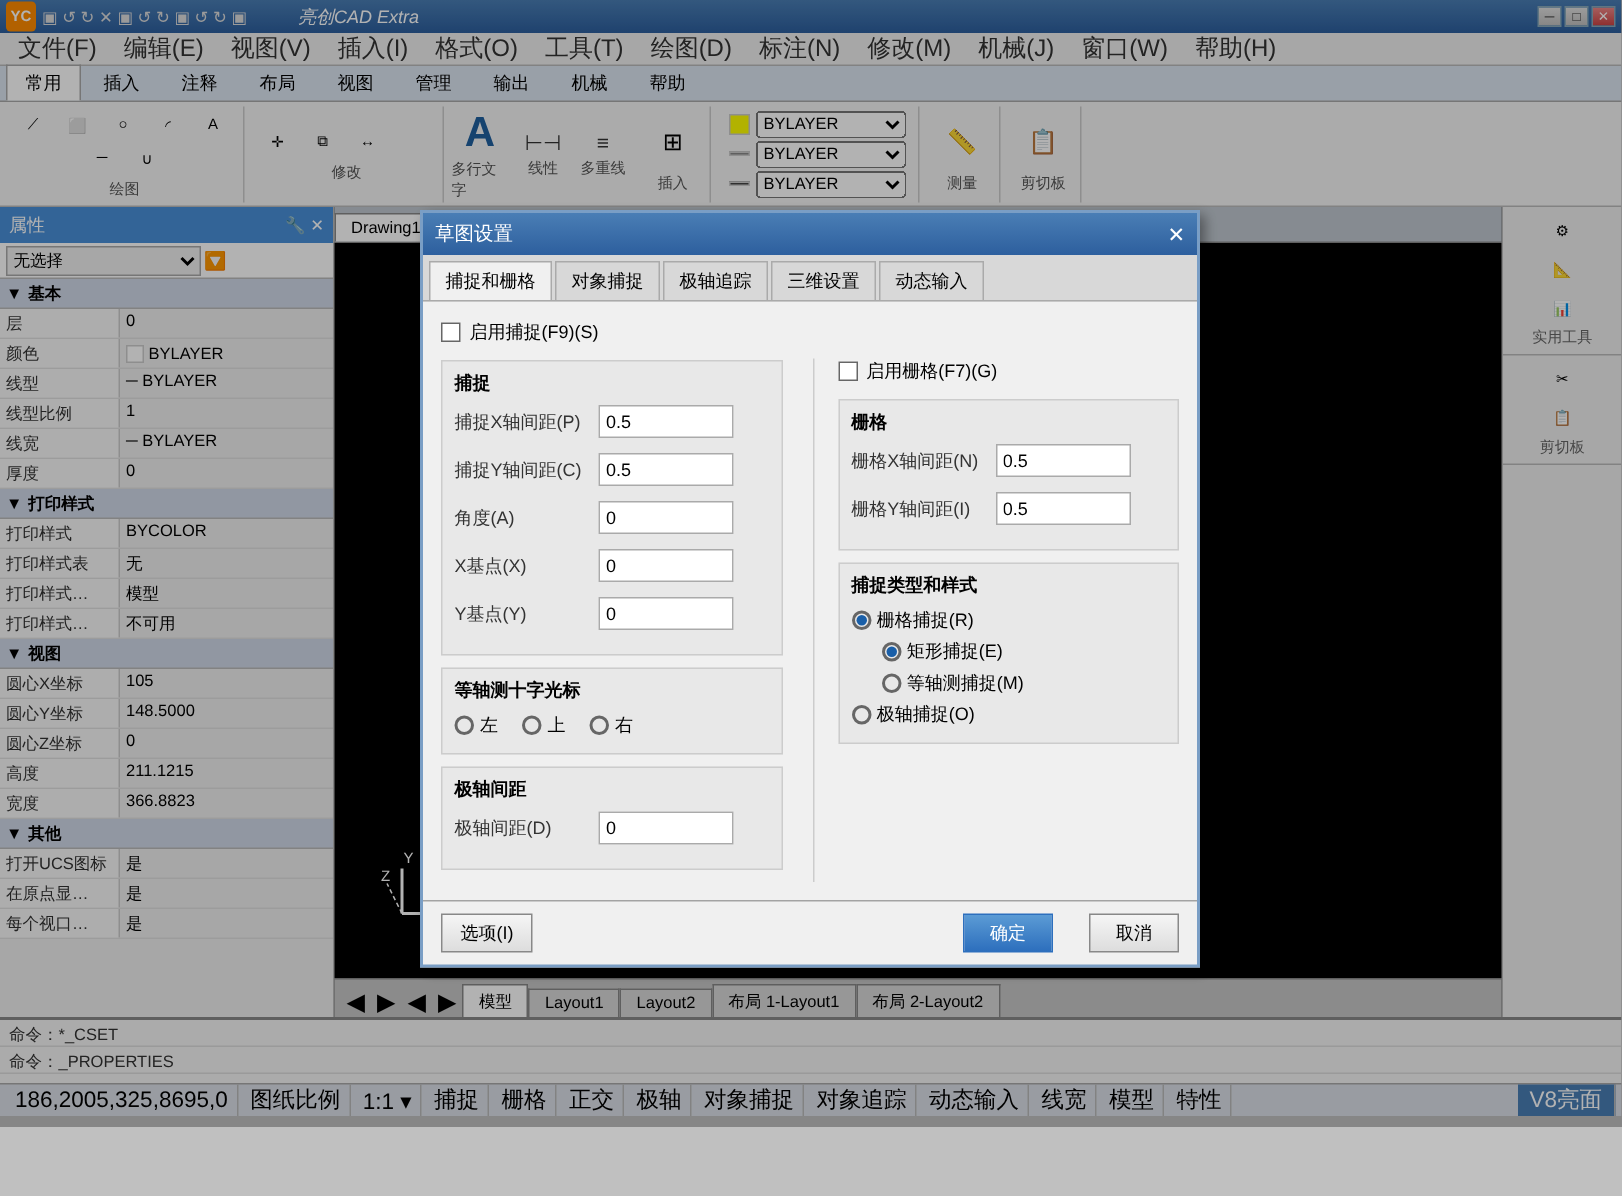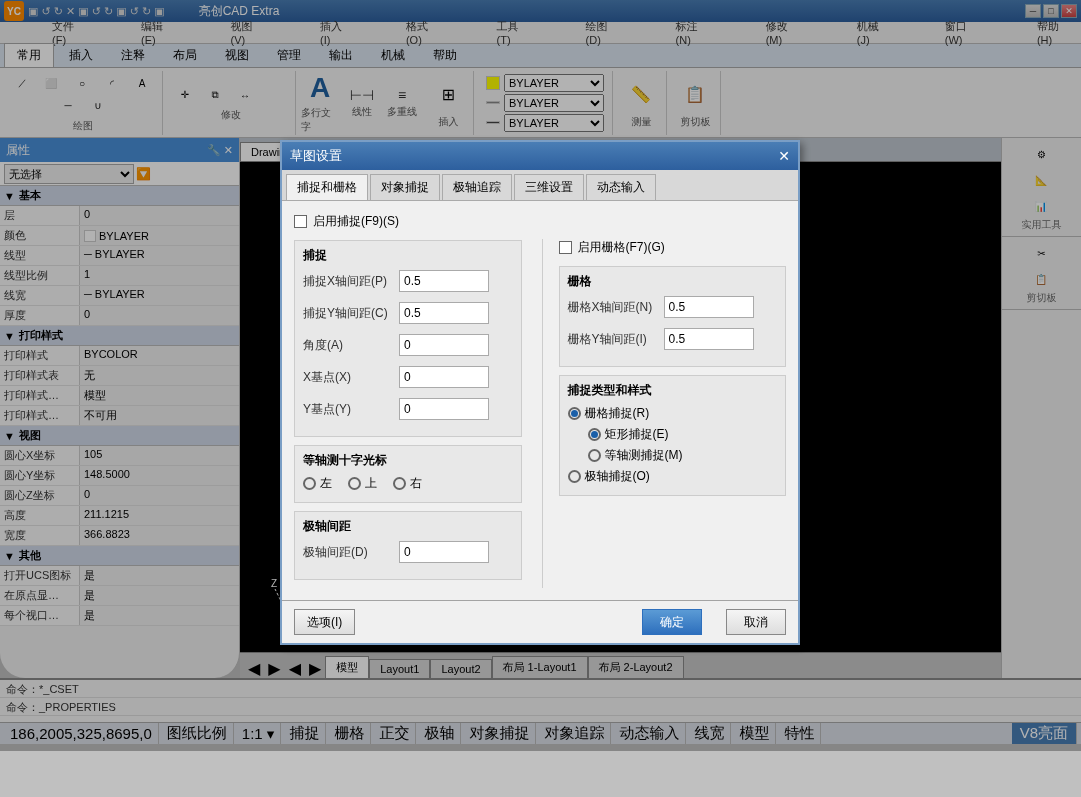--- a/index.html
+++ b/index.html
@@ -7,40 +7,40 @@
 
     
     .title-bar { height: 22px; background: linear-gradient(to bottom, #4a7eb5, #2d5f9e); display: flex; align-items: center; justify-content: space-between; padding: 0 4px; color: white; font-size: 12px; }
     .title-bar-left { display: flex; align-items: center; gap: 4px; }
     .title-bar-logo { width: 20px; height: 20px; background: #ff8c00; border-radius: 3px; display: flex; align-items: center; justify-content: center; color: white; font-weight: bold; font-size: 10px; }
     .title-bar-buttons { display: flex; gap: 2px; }
     .title-btn { width: 16px; height: 14px; border: 1px solid #8ab; background: linear-gradient(to bottom, #e0e0e0, #c0c0c0); display: flex; align-items: center; justify-content: center; font-size: 9px; cursor: pointer; color: #333; }
 
     
     .menu-bar { height: 22px; background: #f0f0f0; border-bottom: 1px solid #bbb; display: flex; align-items: center; padding: 0 4px; gap: 2px; }
-    .menu-item { padding: 2px 8px; font-size: 11px; cursor: pointer; color: #333; margin-left: 40px; }
+    .menu-item { padding: 2px 8px; font-size: 16px; cursor: pointer; color: #333; }
 
     
     .ribbon-tabs { height: 24px; background: #dce6f1; display: flex; align-items: flex-end; padding-left: 4px; border-bottom: 1px solid #aaa; }
     .ribbon-tab { padding: 3px 12px; font-size: 12px; cursor: pointer; border: 1px solid transparent; border-bottom: none; margin-right: 2px; }
     .ribbon-tab.active { background: white; border: 1px solid #aaa; border-bottom: none; }
 
     
     .toolbar-area { height: 70px; background: #f5f5f5; border-bottom: 1px solid #bbb; display: flex; align-items: center; padding: 2px 4px; gap: 4px; overflow: hidden; }
     .toolbar-section { display: flex; flex-direction: column; align-items: center; border-right: 1px solid #ccc; padding: 2px 4px; height: 64px; justify-content: center; }
     .toolbar-btn-large { display: flex; flex-direction: column; align-items: center; justify-content: center; width: 40px; height: 44px; cursor: pointer; font-size: 9px; color: #333; border: 1px solid transparent; }
     .toolbar-btn-icon { font-size: 20px; color: #333; }
     .toolbar-btn-small { width: 28px; height: 22px; border: 1px solid transparent; cursor: pointer; font-size: 10px; display: flex; align-items: center; justify-content: center; }
     .section-label { font-size: 10px; color: #555; margin-top: 2px; }
 
     
     .main-area { display: flex; height: calc(797px - 22px - 22px - 24px - 70px - 22px - 22px); }
 
     
-    .left-panel { width: 240px; background: #f0f0f0; border-right: 1px solid #bbb; display: flex; flex-direction: column; border-radius: 25px; }
+    .left-panel { width: 223px; background: #f0f0f0; border-right: 1px solid #bbb; display: flex; flex-direction: column; }
     .panel-header { height: 24px; background: #4a90d9; display: flex; align-items: center; padding: 0 6px; color: white; font-size: 12px; justify-content: space-between; }
     .panel-dropdown { height: 24px; background: white; border-bottom: 1px solid #bbb; display: flex; align-items: center; padding: 0 4px; gap: 2px; }
     .panel-dropdown select { width: 120px; height: 18px; font-size: 11px; border: 1px solid #aaa; }
     .props-table { flex: 1; overflow-y: auto; }
     .prop-section-header { background: #d0d8e8; padding: 2px 4px; font-weight: bold; font-size: 11px; display: flex; align-items: center; gap: 4px; border-bottom: 1px solid #bbb; }
     .prop-row { display: flex; border-bottom: 1px solid #e0e0e0; }
     .prop-name { width: 80px; padding: 2px 4px; font-size: 11px; color: #333; border-right: 1px solid #ccc; background: #f8f8f8; }
     .prop-value { flex: 1; padding: 2px 4px; font-size: 11px; color: #000; }
 
     
@@ -97,21 +97,21 @@
     .radio-btn.selected::after { content: ''; width: 7px; height: 7px; border-radius: 50%; background: #1a5fa8; display: block; }
     .checkbox-box { width: 13px; height: 13px; border: 1px solid #666; background: white; display: inline-flex; align-items: center; justify-content: center; font-size: 10px; }
   </style>
 </head>
 <body>
 
 <div class="title-bar">
   <div class="title-bar-left">
     <div class="title-bar-logo">YC</div>
     <span style="color:#ddd; font-size:11px;">▣ ↺ ↻ ✕ ▣ ↺ ↻ ▣ ↺ ↻ ▣</span>
-    <span style="margin-left:30px;">亮创CAD Extra</span>
+    <span style="margin-left:30px;font-style:italic;">亮创CAD Extra</span>
   </div>
   <div class="title-bar-buttons">
     <div class="title-btn">─</div>
     <div class="title-btn">□</div>
     <div class="title-btn" style="background:linear-gradient(to bottom, #e88, #c44); color:white;">✕</div>
   </div>
 </div>
 
 <div class="menu-bar">
   <span class="menu-item">文件(F)</span>

